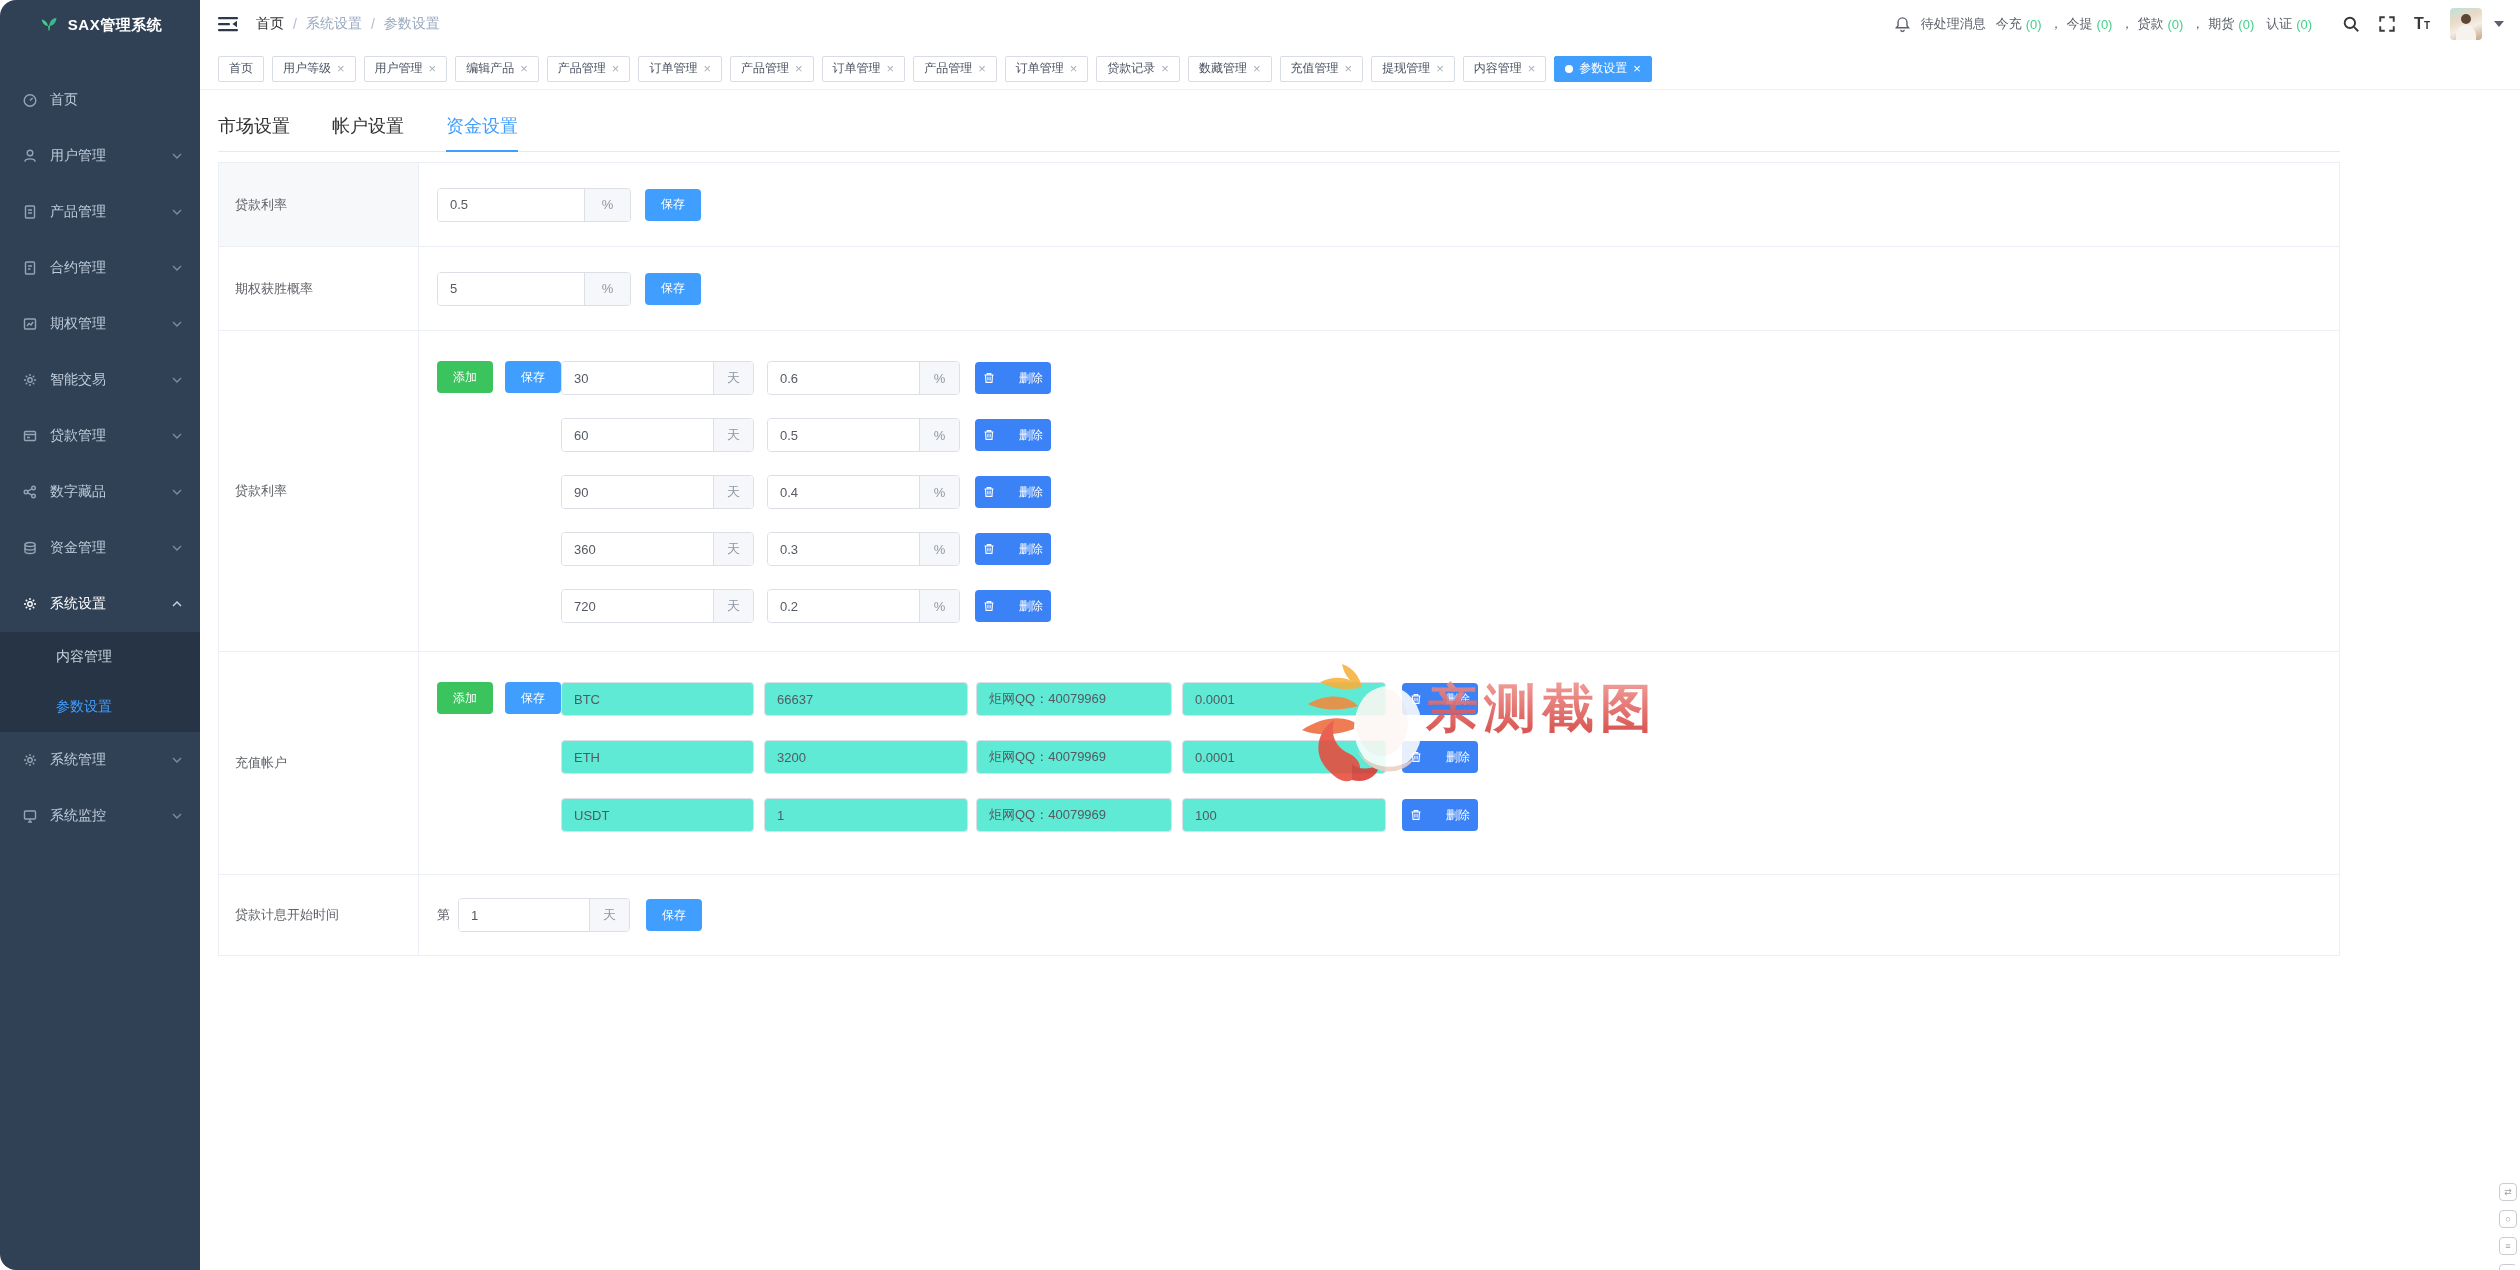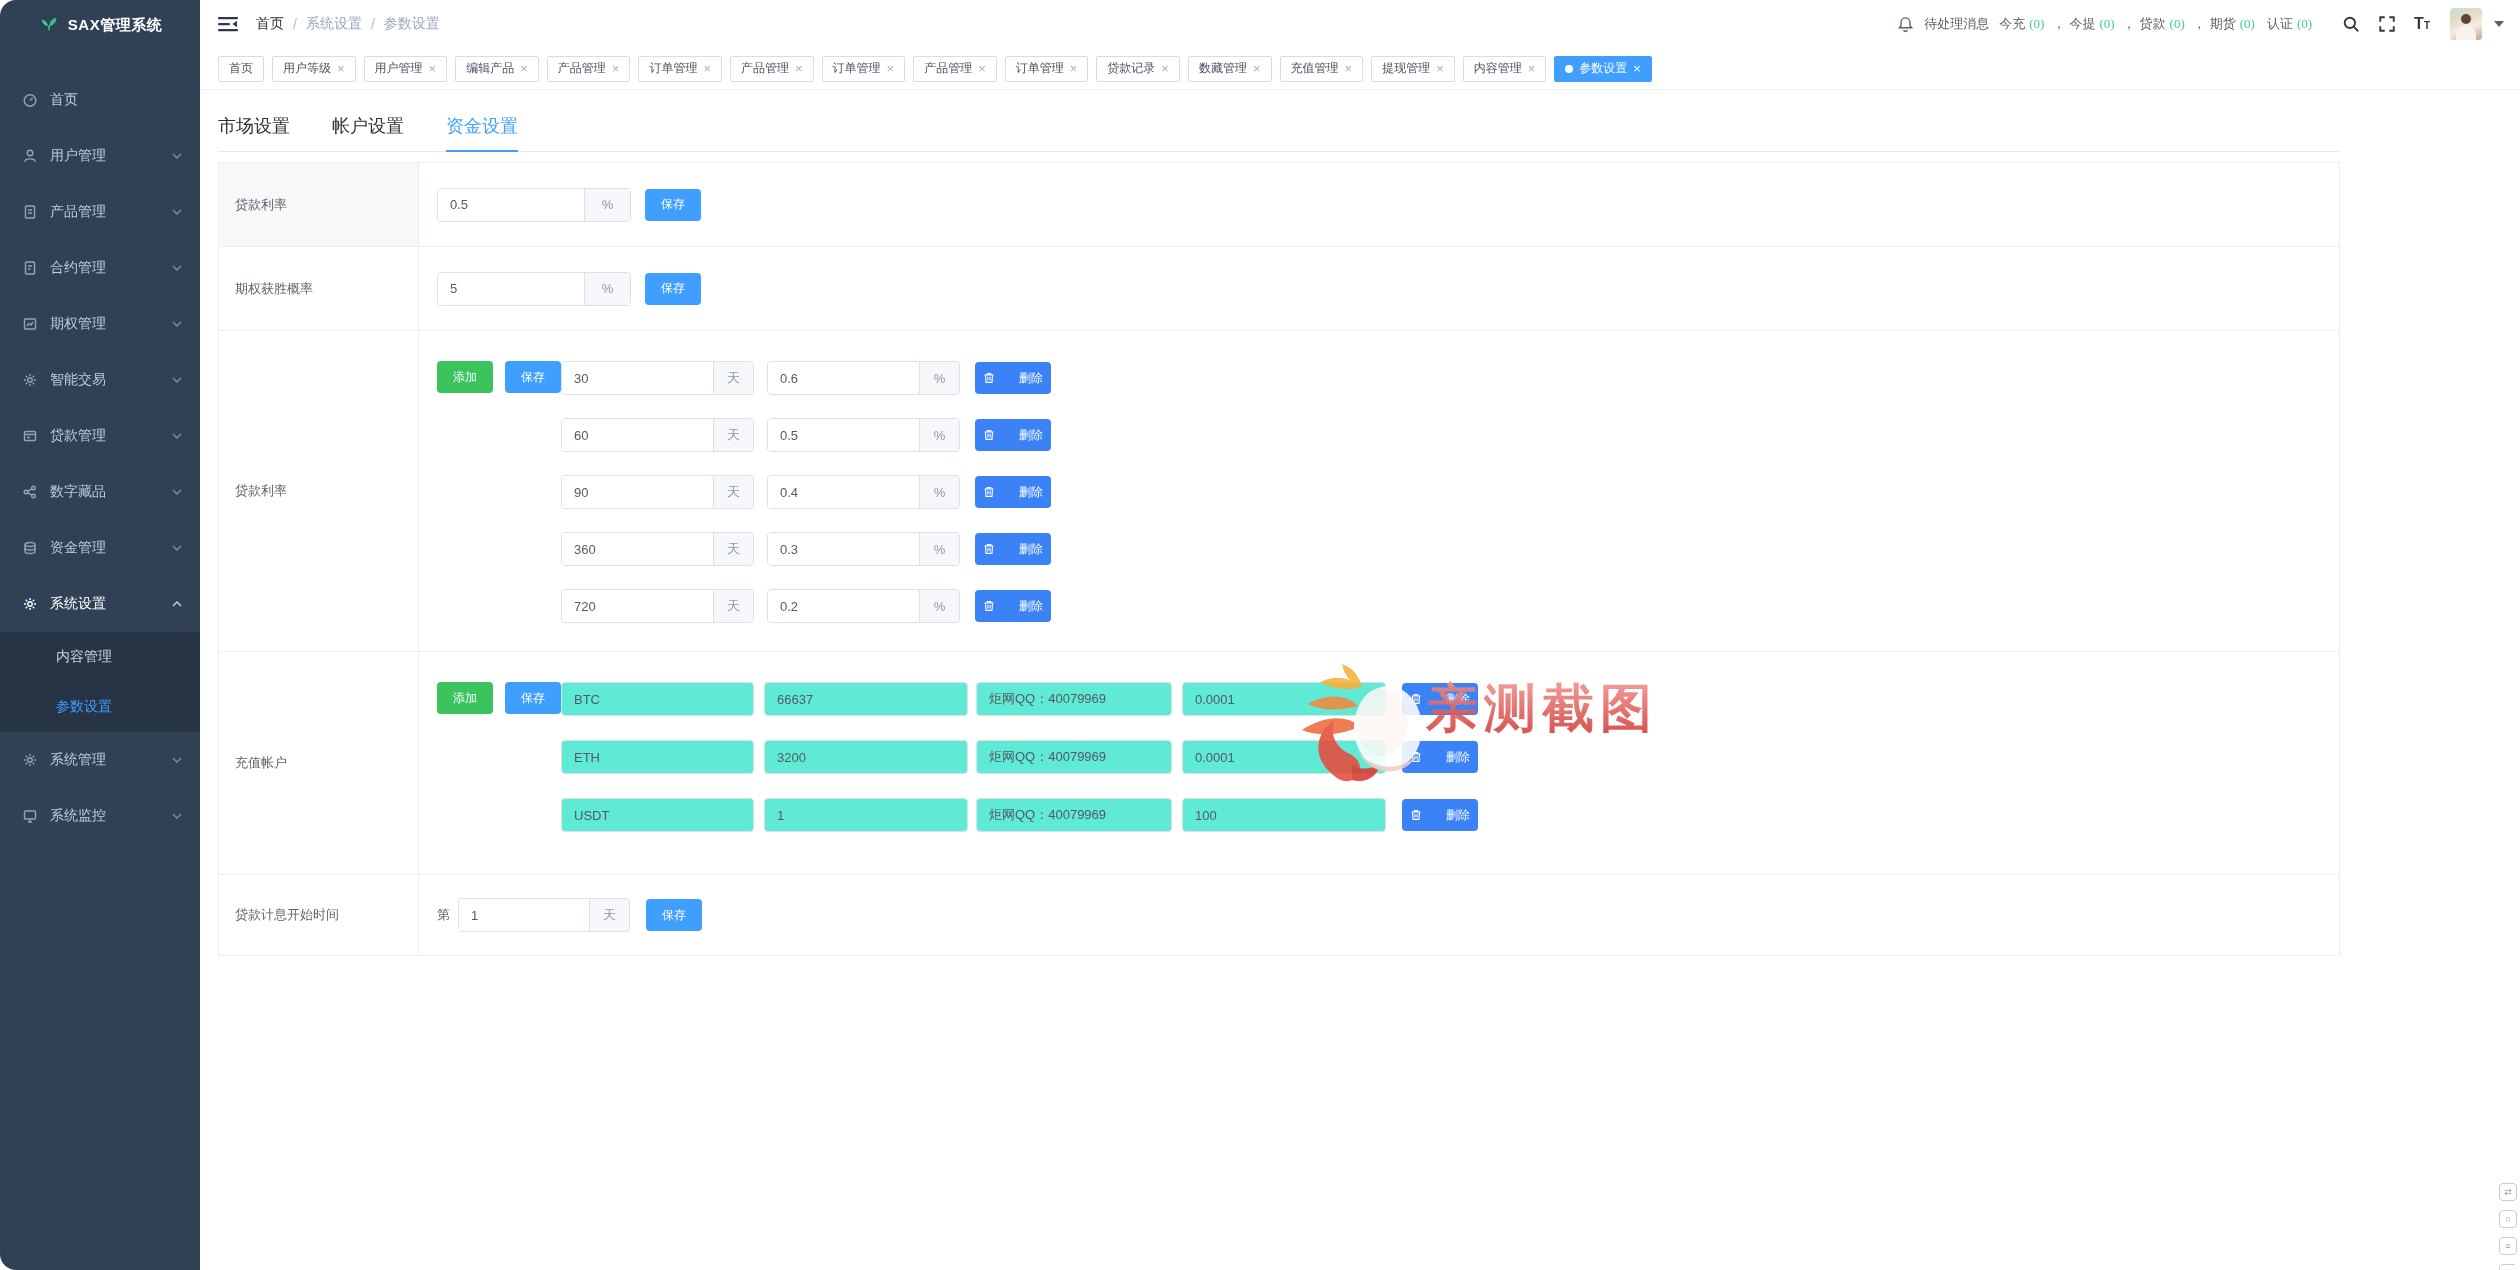--- a/index.html
+++ b/index.html
@@ -32,21 +32,21 @@
   .main { position:absolute; left:200px; top:0; width:2320px; }
   .topbar { height:48px; display:flex; align-items:center; padding-left:18px; background:#fff; position:relative; }
   .hamburger { width:20px; height:16px; color:#2d3a4b; cursor:pointer; }
   .breadcrumb { display:flex; align-items:center; gap:9px; margin-left:18px; font-size:14px; }
   .bc-home { color:#303133; cursor:pointer; }
   .bc-sep { color:#b0bdcc; }
   .bc-dim { color:#99a9bf; }
   .top-right { position:absolute; right:16px; top:0; height:48px; display:flex; align-items:center; gap:6px; font-size:13px; color:#5b6069; }
   .bell-ico { width:17px; height:17px; color:#5b6069; margin-right:4px; }
   .notice-prefix { margin-right:4px; }
-  .n-item { display:flex; align-items:center; gap:4px;font-family:Liberation Serif, serif; }
+  .n-item { display:flex; align-items:center; gap:4px; }
   .n-count { color:#42cf8b; }
   .n-sep { margin:0 4px; color:#5b6069; }
   .tb-ico { width:18px; height:18px; color:#38393b; margin-left:12px; cursor:pointer; }
   .font-ico { margin-left:12px; font-weight:bold; color:#38393b; cursor:pointer; display:flex; align-items:flex-end; }
   .font-ico .bigT { font-size:16px; line-height:1; }
   .font-ico .smallT { font-size:10px; line-height:1.2; }
   .avatar { width:32px; height:32px; border-radius:4px; margin-left:14px; cursor:pointer; position:relative; overflow:hidden;
     background:linear-gradient(160deg,#bfe0da 0%,#ead9c6 35%,#f4eee6 60%,#c7a283 100%); }
   .avatar .head { position:absolute; left:11px; top:6px; width:10px; height:10px; border-radius:50%; background:#5d4636; }
   .avatar .body { position:absolute; left:6px; top:17px; width:20px; height:16px; border-radius:10px 10px 0 0; background:#f6f3ee; }

